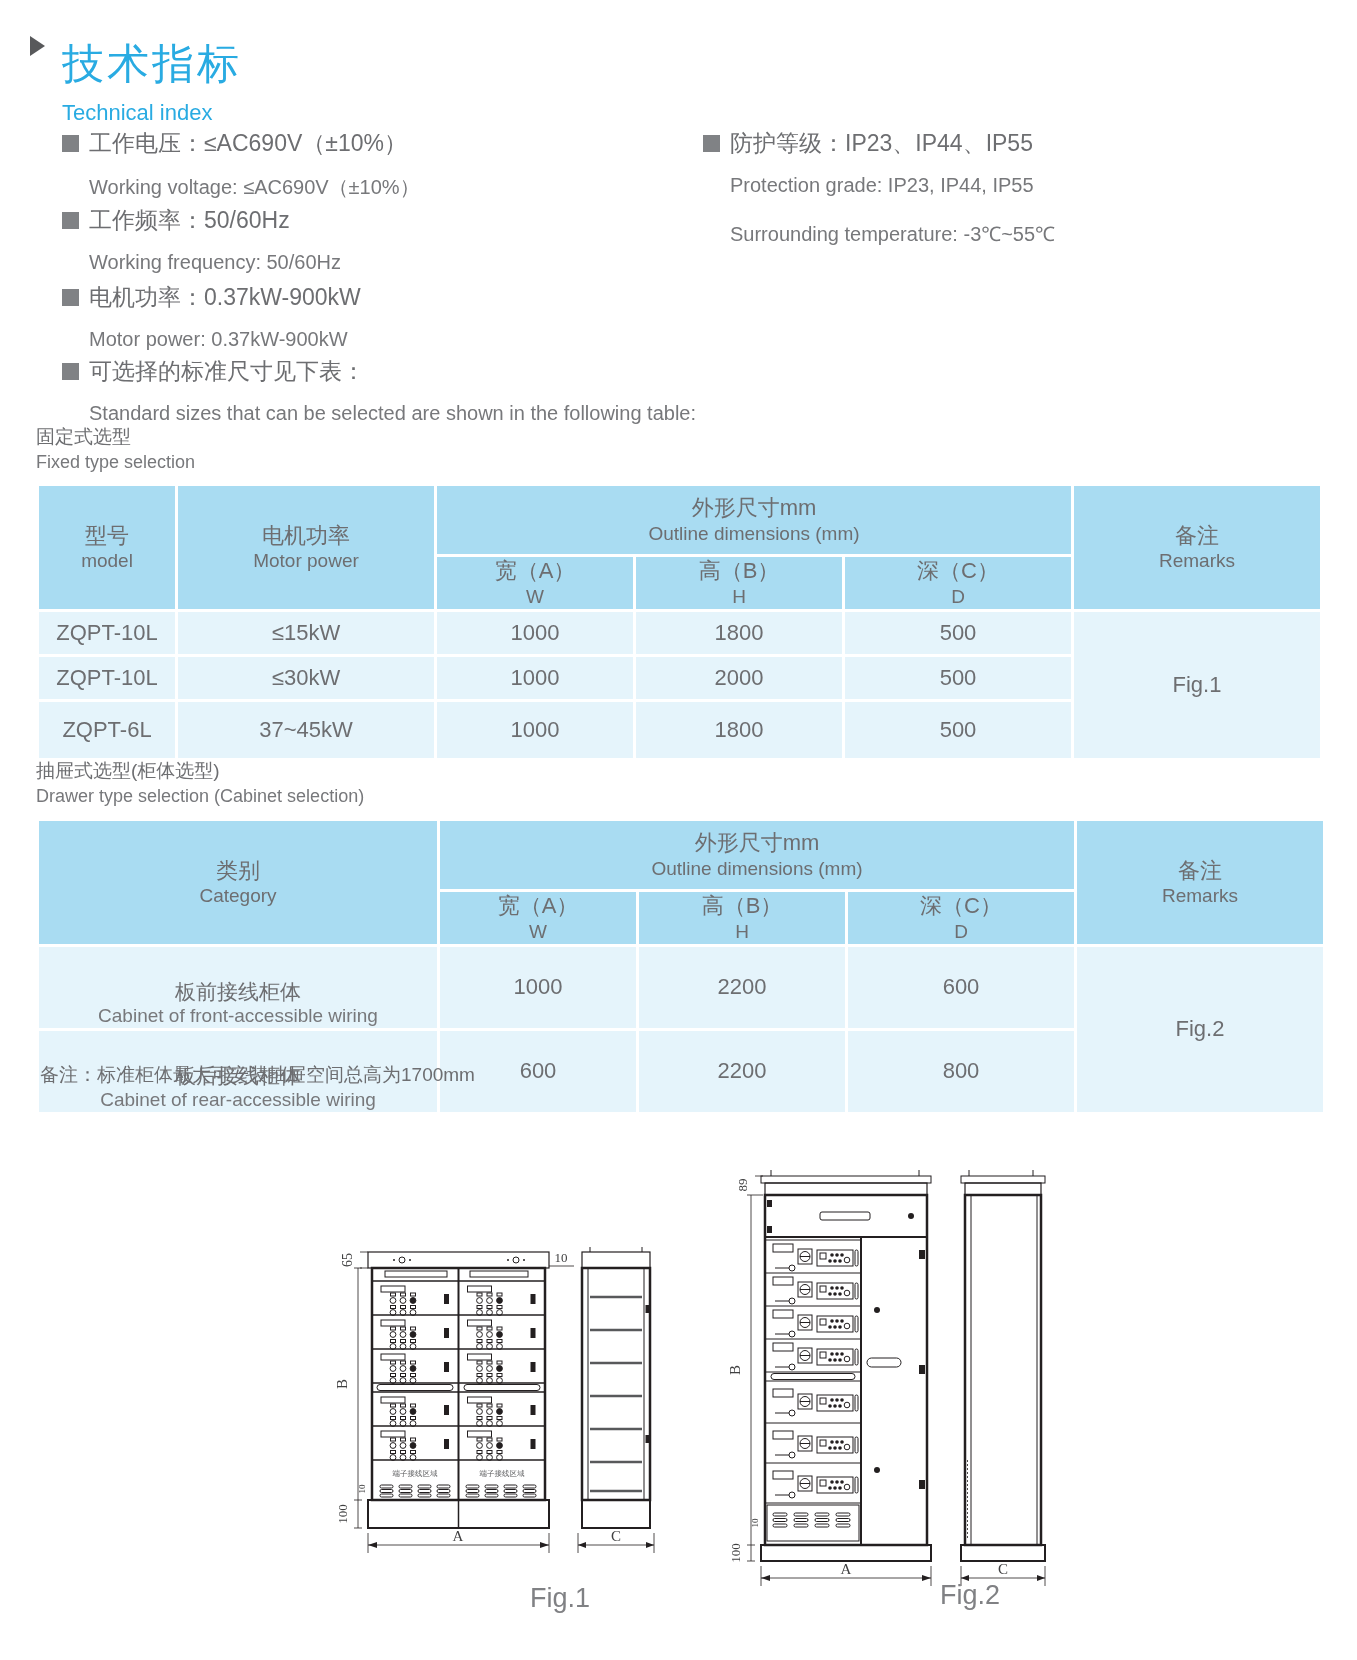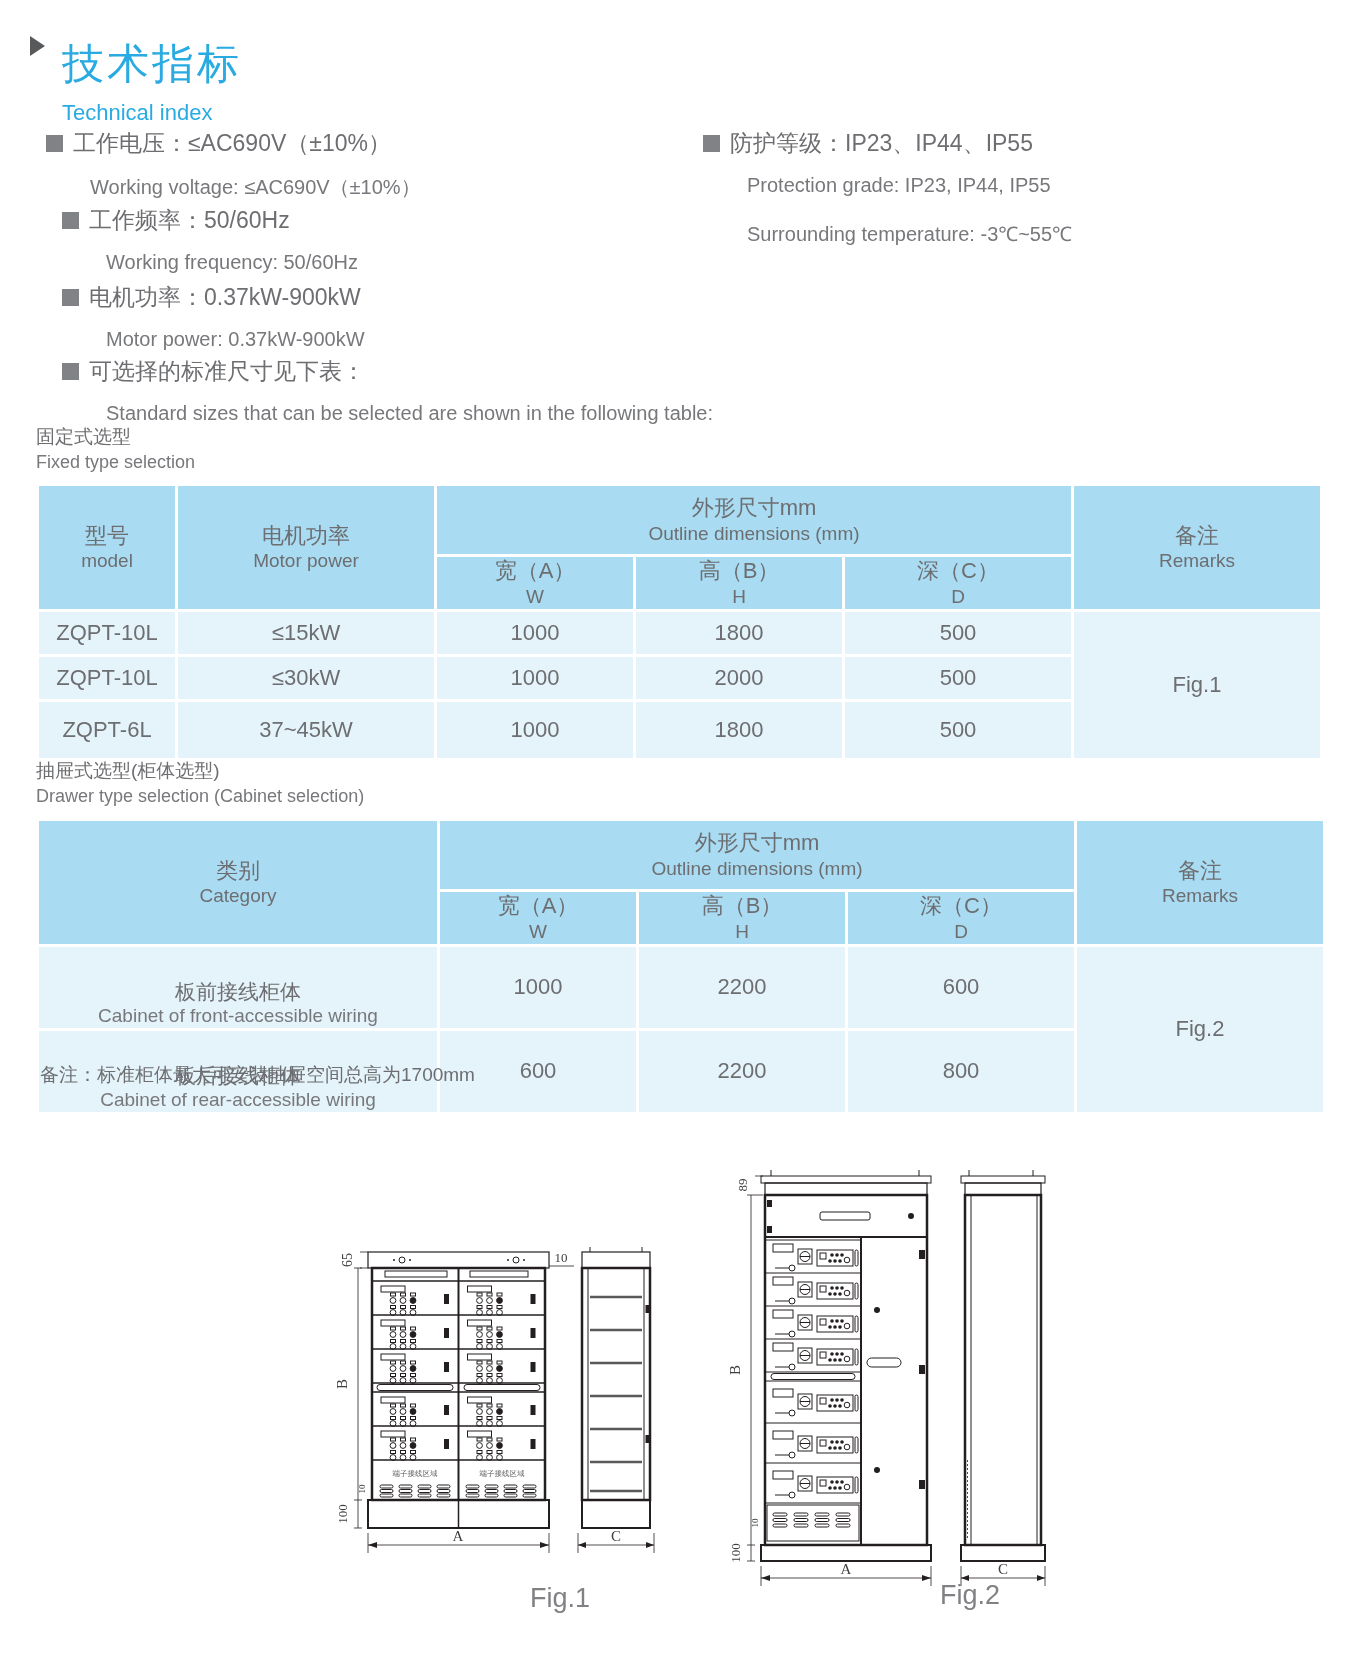--- a/index.html
+++ b/index.html
@@ -10,21 +10,21 @@
   
   .title-line{display:flex;align-items:flex-start;}
   .tri{width:0;height:0;border-left:15px solid #58595B;border-top:10px solid transparent;
        border-bottom:10px solid transparent;margin-right:17px;}
   .title-zh{font-size:42px;color:#29ABE2;letter-spacing:3px;}
   .title-en{font-size:22px;color:#29ABE2;margin-left:32px;margin-top:8px;}
 
   
   .spec .zh-line{font-size:23px;color:#6D6E71;display:flex;align-items:center;}
   .bullet{display:inline-block;width:17px;height:17px;background:#808285;margin-right:10px;flex:0 0 auto;}
-  .spec .en-line{font-size:20px;color:#77787B;margin-left:44px;margin-top:15px;}
+  .spec .en-line{font-size:20px;color:#77787B;margin-left:27px;margin-top:15px;}
 
   .sec-zh{font-size:19px;color:#6D6E71;}
   .sec-en{font-size:18px;color:#77787B;}
 
   
   table.t{border-collapse:separate;border-spacing:3px;table-layout:fixed;}
   table.t td{text-align:center;vertical-align:middle;padding:0;}
   td.hd{background:#A9DCF2;}
   td.bd{background:#E5F4FB;}
   .hzh{font-size:22px;color:#6D6E71;line-height:1.25;}
@@ -47,21 +47,21 @@
 <div class="page">
 
   <div class="abs" style="left:30px;top:36px;">
     <div class="title-line">
       <span class="tri"></span>
       <span class="title-zh">技术指标</span>
     </div>
     <div class="title-en">Technical index</div>
   </div>
 
-  <div class="abs spec" style="left:46px;top:128px;text-align:right;">
+  <div class="abs spec" style="left:62px;top:128px;text-align:right;">
     <div class="zh-line">
         <span class="bullet"></span>
         <span>工作电压：≤AC690V（±10%）</span>
       </div>
     <div class="en-line">Working voltage: ≤AC690V（±10%）</div>
   </div>
   <div class="abs spec" style="left:62px;top:205px;">
     <div class="zh-line">
         <span class="bullet"></span>
         <span>工作频率：50/60Hz</span>

